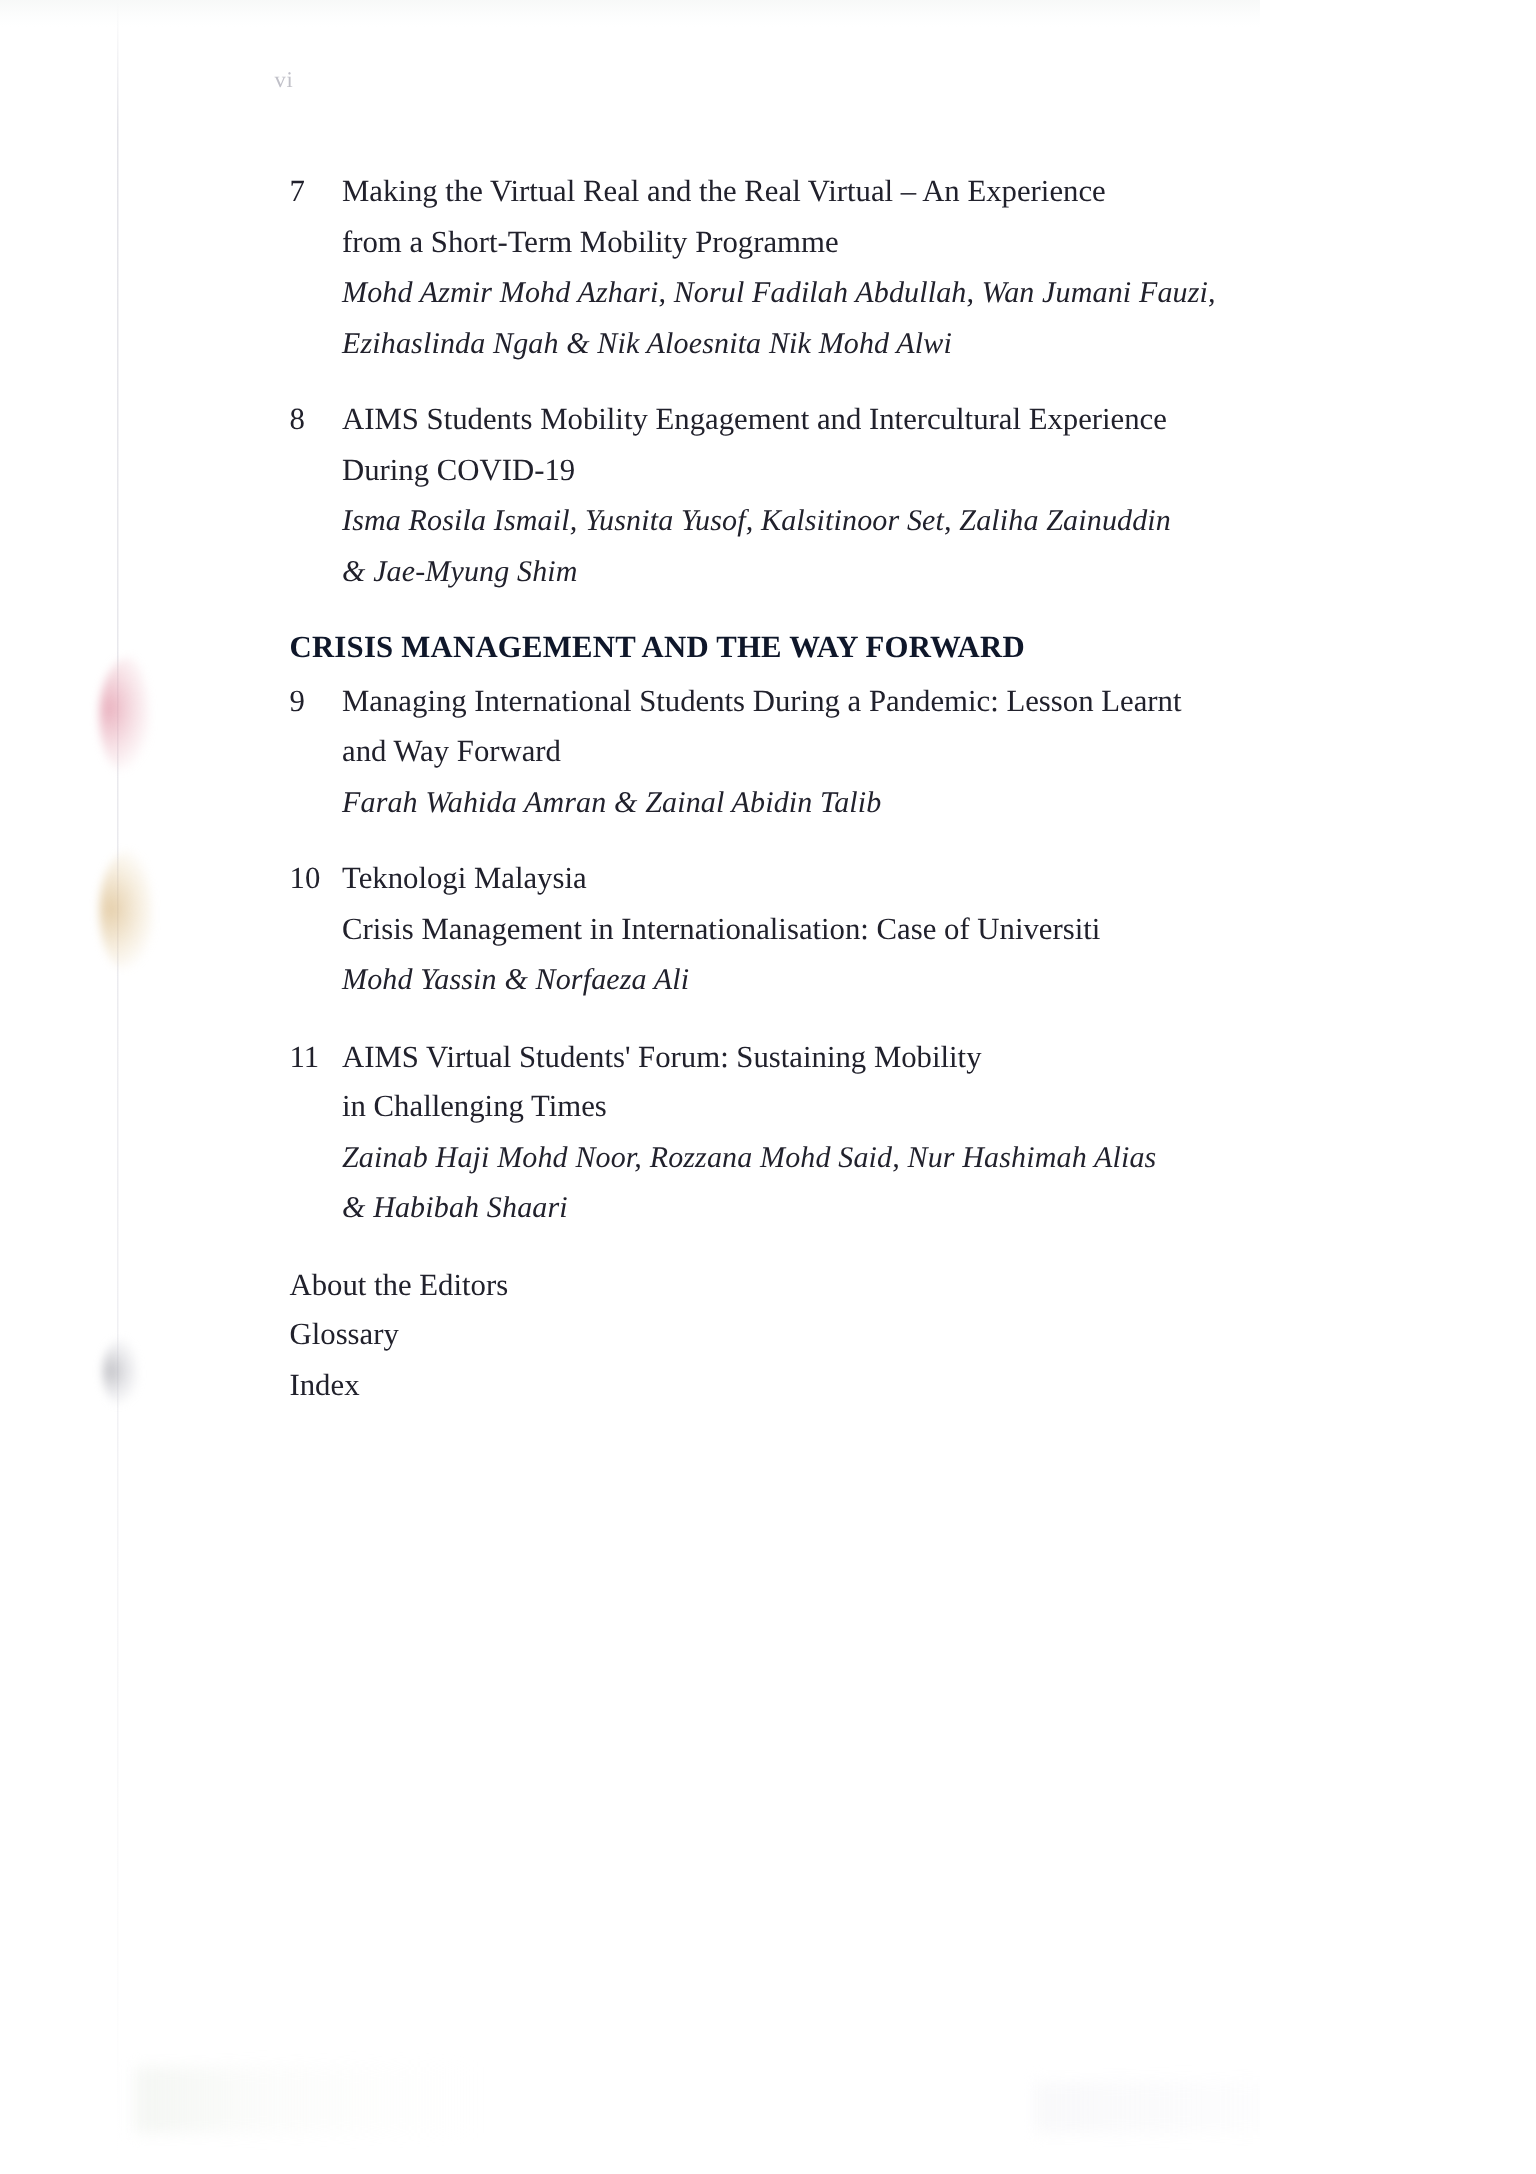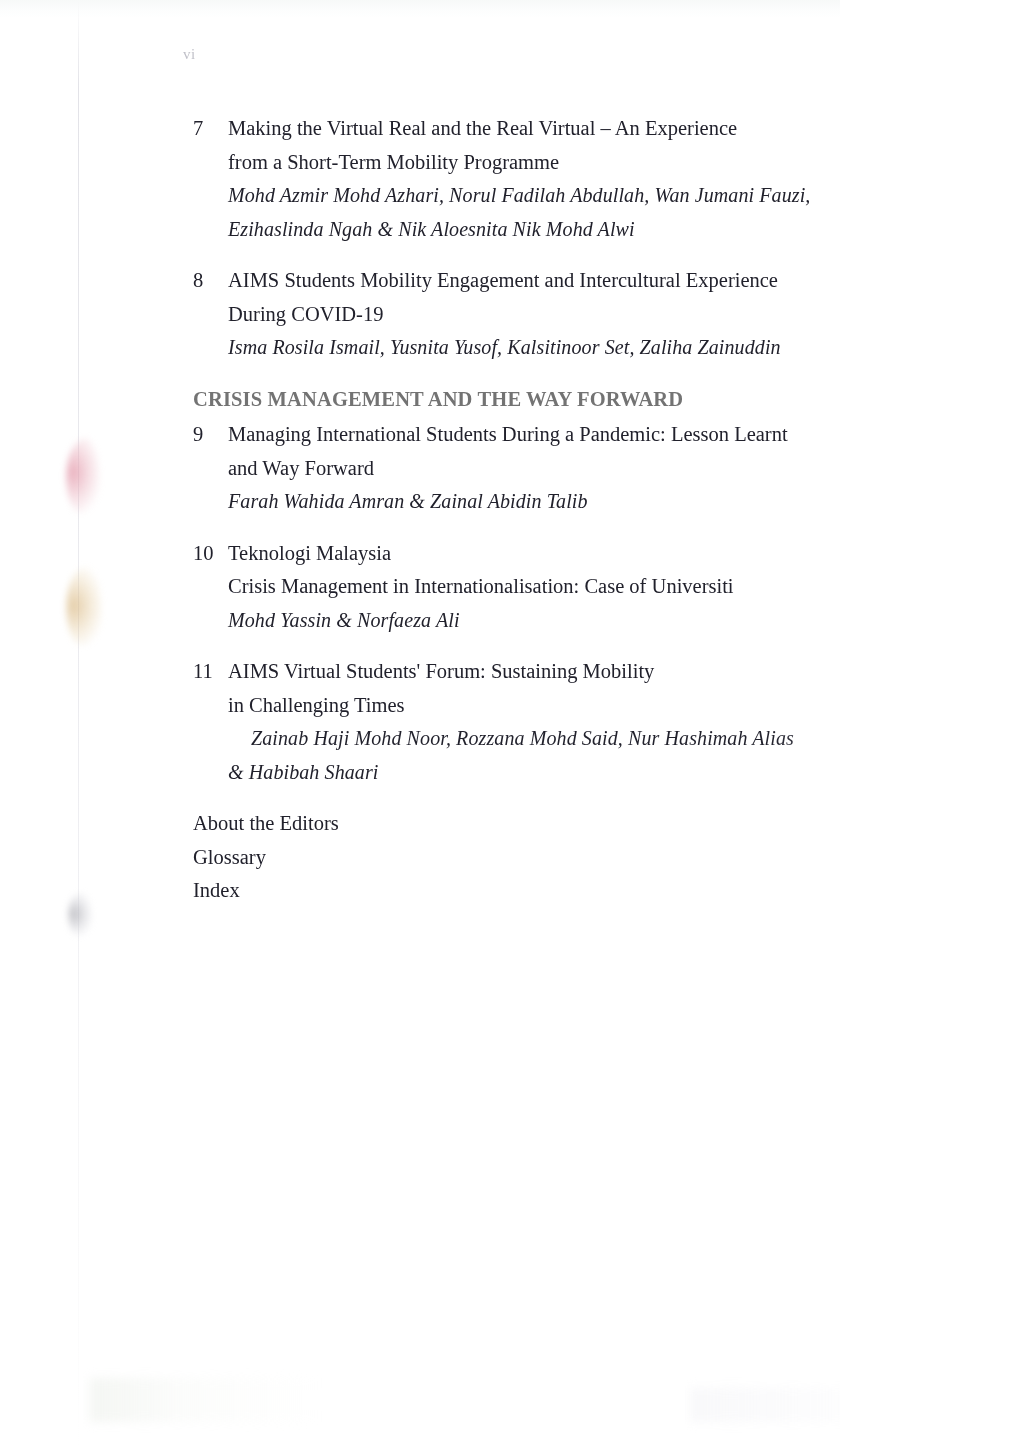--- a/index.html
+++ b/index.html
@@ -158,32 +158,31 @@
     font-size: 19px;
     color: #21212c;
   }
 
   
   .fade-tail {
     background: linear-gradient(to right, #21212c 78%, #8d8d99 100%);
     -webkit-background-clip: text;
     background-clip: text;
     color: transparent;
-    margin-left: 23px;
   }
 
   
   .section-head {
     position: relative;
     font-weight: bold;
     font-size: 20.5px;
     line-height: 33.5px;
     letter-spacing: .15px;
     margin-bottom: 0;
-    color: #737373;
+    color: #0f172a;
   }
   .section-head .pg {
     position: absolute;
     right: -35px;
     top: 0;
     width: 52px;
     text-align: left;
     font-weight: bold;
   }
 
@@ -236,20 +235,24 @@
         </div>
       </div>
     </div>
 
     <div class="entry">
       <div class="entry-num">8</div>
       <div class="entry-lines">
         <div class="line">AIMS Students Mobility Engagement and Intercultural Experience</div>
         <div class="line">During COVID-19</div>
         <div class="line authors">Isma Rosila Ismail, Yusnita Yusof, Kalsitinoor Set, Zaliha Zainuddin</div>
+        <div class="line authors">
+          <span>&amp; Jae-Myung Shim</span>
+          <span class="pg">147</span>
+        </div>
       </div>
     </div>
 
     <div class="section-head">
       <span>CRISIS MANAGEMENT AND THE WAY FORWARD</span>
       <span class="pg">169</span>
     </div>
 
     <div class="entry gap-after-sec">
       <div class="entry-num">9</div>

